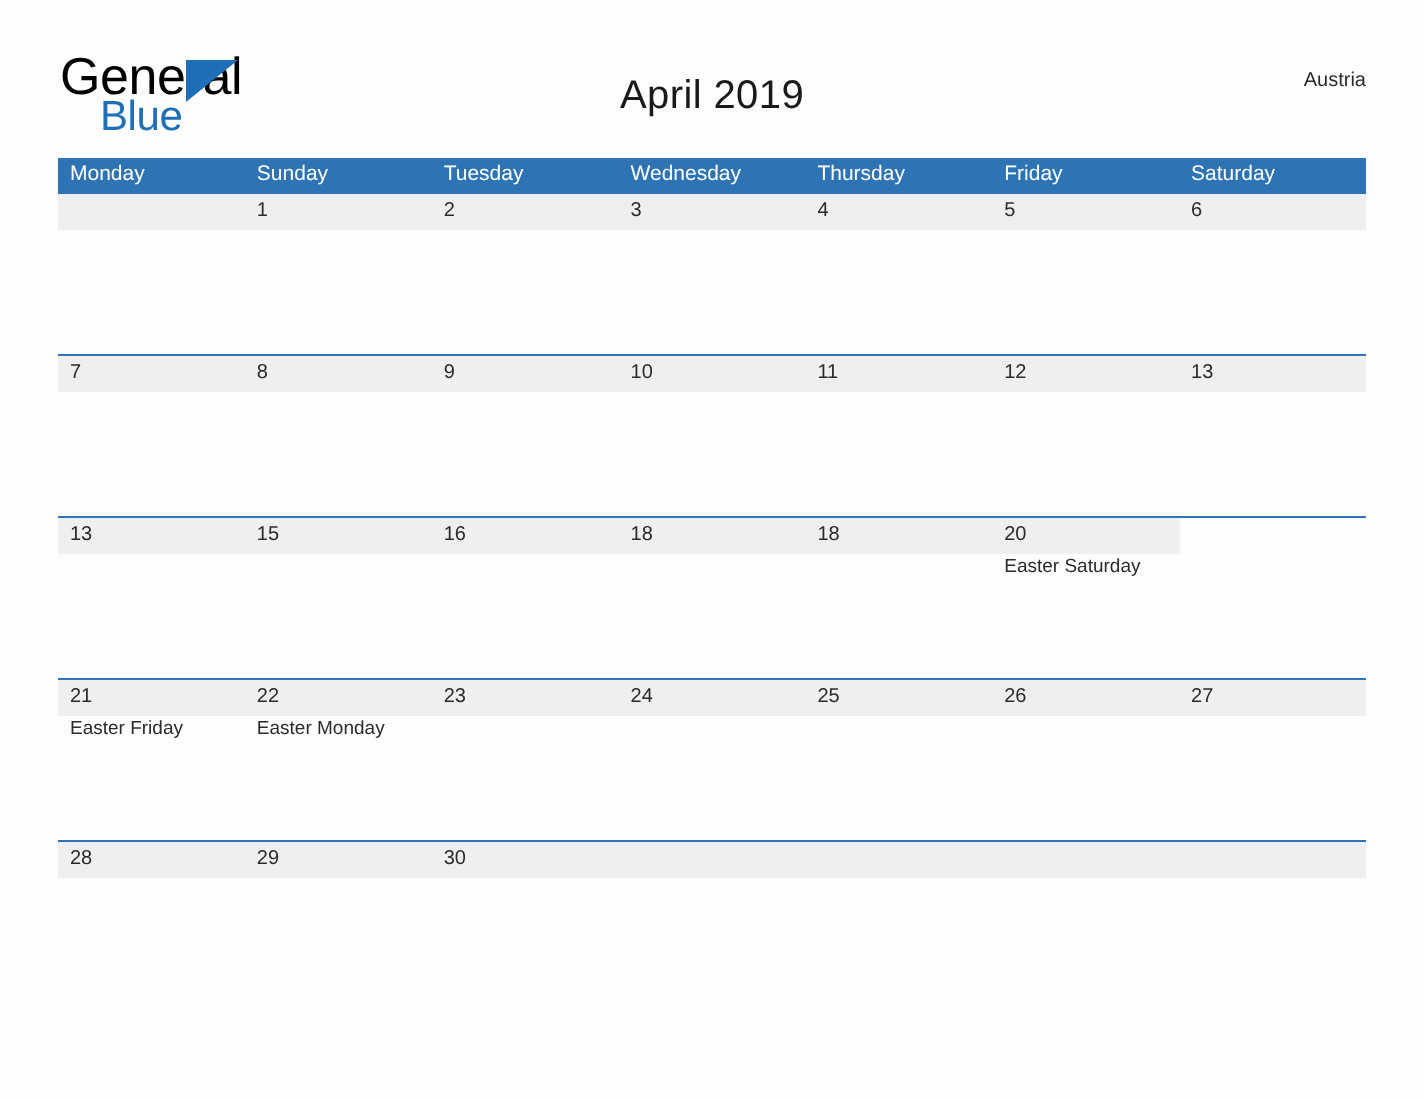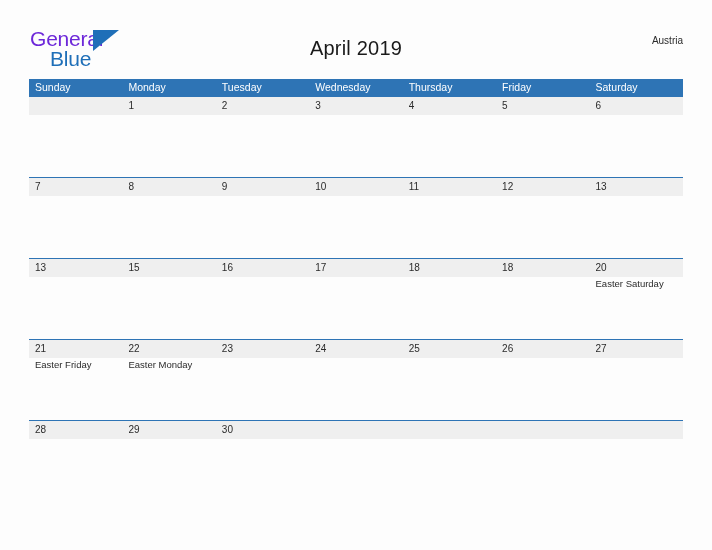--- a/index.html
+++ b/index.html
@@ -34,23 +34,23 @@
     position: absolute;
     left: 30px;
     top: 27px;
     width: 100px;
     height: 44px;
   }
   .logo-general {
     position: absolute;
     left: 0;
     top: 0;
-    font-size: 21px;
+    font-size: 26px;
     line-height: 23px;
-    color: #6d28d9;
+    color: #000000;
     letter-spacing: -0.2px;
     white-space: nowrap;
   }
   .logo-blue {
     position: absolute;
     left: 20px;
     top: 20px;
     font-size: 21px;
     line-height: 23px;
     color: #1f6fb8;
@@ -170,22 +170,22 @@
 
     <div class="cal-title">April 2019</div>
 
     <div class="region-label">Austria</div>
 
   </div>
 
   <div class="calendar">
 
     <div class="dow-row">
+      <div class="dow-cell">Monday</div>
       <div class="dow-cell">Sunday</div>
-      <div class="dow-cell">Monday</div>
       <div class="dow-cell">Tuesday</div>
       <div class="dow-cell">Wednesday</div>
       <div class="dow-cell">Thursday</div>
       <div class="dow-cell">Friday</div>
       <div class="dow-cell">Saturday</div>
     </div>
 
     <div class="week-row">
       <div class="day-cell">
         <span class="day-num"></span>
@@ -255,24 +255,20 @@
       </div>
       <div class="day-cell">
         <span class="day-num">15</span>
         <span class="day-event"></span>
       </div>
       <div class="day-cell">
         <span class="day-num">16</span>
         <span class="day-event"></span>
       </div>
       <div class="day-cell">
-        <span class="day-num">17</span>
-        <span class="day-event"></span>
-      </div>
-      <div class="day-cell">
         <span class="day-num">18</span>
         <span class="day-event"></span>
       </div>
       <div class="day-cell">
         <span class="day-num">18</span>
         <span class="day-event"></span>
       </div>
       <div class="day-cell">
         <span class="day-num">20</span>
         <span class="day-event">Easter Saturday</span>

